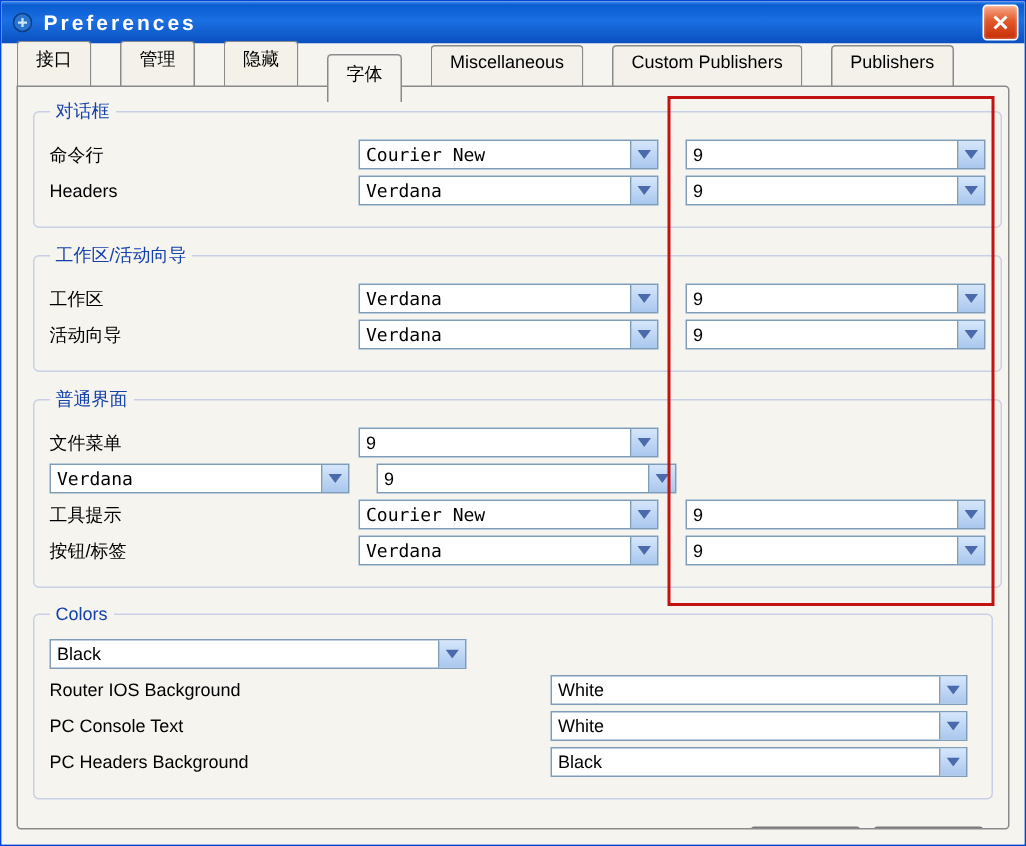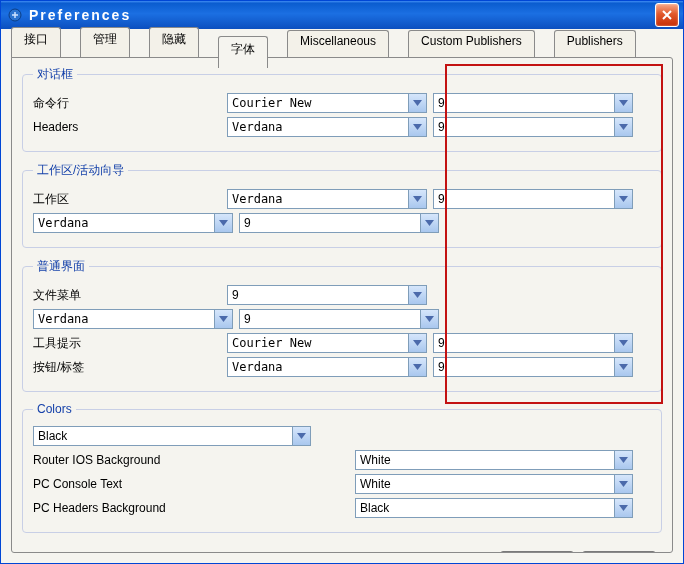--- a/index.html
+++ b/index.html
@@ -9,21 +9,21 @@
   .titlebar .spacer{flex:1;}
   .closebtn{width:22px;height:22px;background:linear-gradient(to bottom,#f7a888,#e2592c 45%,#c52e06);border:1px solid #fff;border-radius:3px;display:flex;align-items:center;justify-content:center;color:#fff;font-weight:bold;font-size:13px;box-shadow:inset 0 0 2px rgba(255,255,255,.6);}
   .body{padding:6px 10px 10px 10px;height:calc(100% - 28px);box-sizing:border-box;background:#f5f4ef;display:flex;flex-direction:column;}
   .tabs{display:flex;align-items:flex-end;gap:0;position:relative;height:22px;}
   .tab{border:1px solid #8a8a8a;border-bottom:none;background:#f5f4ef;padding:3px 12px 10px 12px;font-size:12px;position:relative;top:1px;border-radius:3px 3px 0 0;cursor:default;margin-right:19px;color:#000;}
   .tab.active{background:#f5f4ef;z-index:3;border-color:#8a8a8a;top:11px;padding-top:4px;}
   .tab:not(.active){background:#f3f1e9;}
   .tabpanel{border:1px solid #8a8a8a;background:#f5f4ef;flex:1;position:relative;padding:8px 10px;border-radius:0 3px 3px 3px;overflow:hidden;}
   fieldset{border:1px solid #c8cfe6;border-radius:4px;margin:0 0 10px 0;padding:6px 10px 10px 10px;}
   legend{color:#1541aa;padding:0 4px;font-size:12px;}
-  .row{display:flex;align-items:center;margin:4px 0;gap:6px;}
+  .row{display:flex;align-items:center;margin:4px 0;gap:18px;}
   .lbl{width:188px;color:#000;}
   .select{display:flex;align-items:center;border:1px solid #7f9db9;background:#fff;height:20px;box-sizing:border-box;position:relative;}
   .sel-font{flex:0 0 200px;width:200px;}
   .sel-size{flex:0 0 200px;width:200px;}
   .sel-color{flex:0 0 278px;width:278px;}
   .select .val{flex:1;padding:0 4px;font-family:monospace;font-size:12px;white-space:nowrap;overflow:hidden;}
   .select.sys .val{font-family:Tahoma,Arial,sans-serif;}
   .select .btn{width:17px;height:100%;background:linear-gradient(to bottom,#d6e6fb,#a9c7ee);border-left:1px solid #7f9db9;display:flex;align-items:center;justify-content:center;}
   .select .btn svg{display:block;}
   .hl{position:absolute;border:2px solid #c31212;pointer-events:none;z-index:5;}
@@ -122,20 +122,21 @@
           <div class="select sel-size sys">
               <span class="val">9</span>
               <span class="btn">
                 <svg width="9" height="6" viewBox="0 0 9 6">
                   <path d="M0 0h9L4.5 6z" fill="#4b6aab"></path>
                 </svg>
               </span>
             </div>
         </div>
         <div class="row">
+          <div class="lbl">活动向导</div>
           <div class="select sel-font">
               <span class="val">Verdana</span>
               <span class="btn">
                 <svg width="9" height="6" viewBox="0 0 9 6">
                   <path d="M0 0h9L4.5 6z" fill="#4b6aab"></path>
                 </svg>
               </span>
             </div>
           <div class="select sel-size sys">
               <span class="val">9</span>

